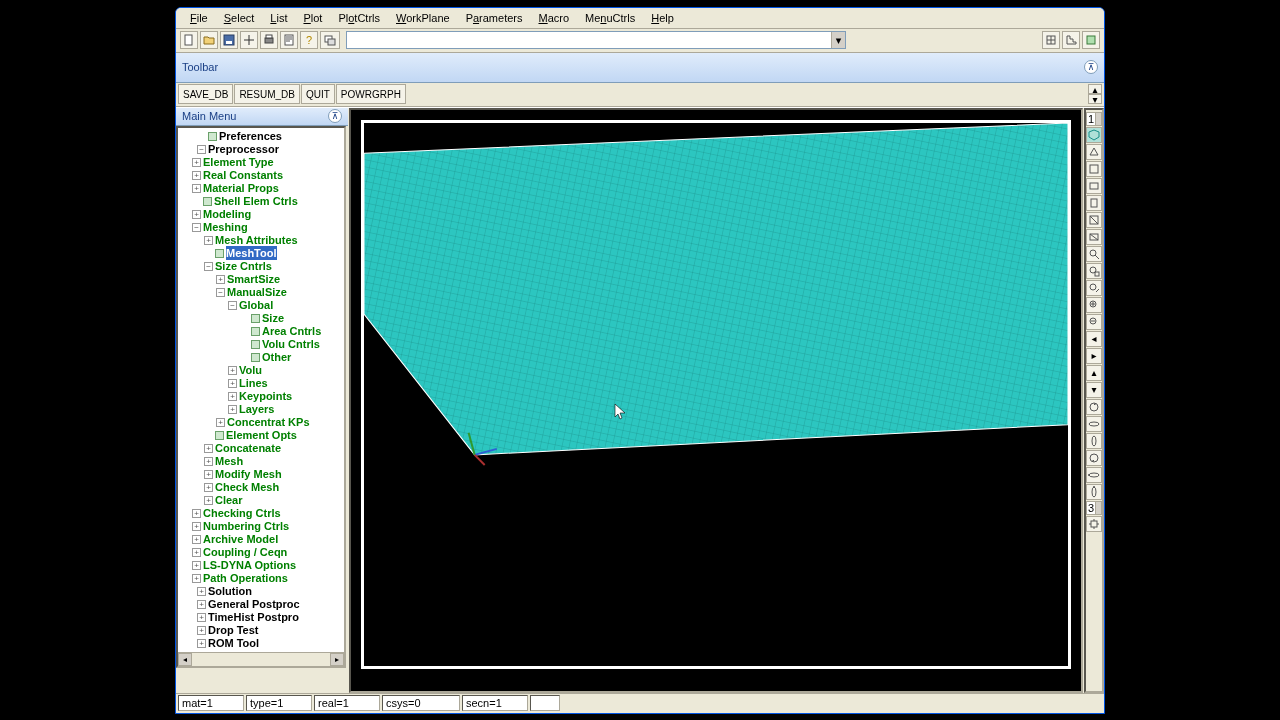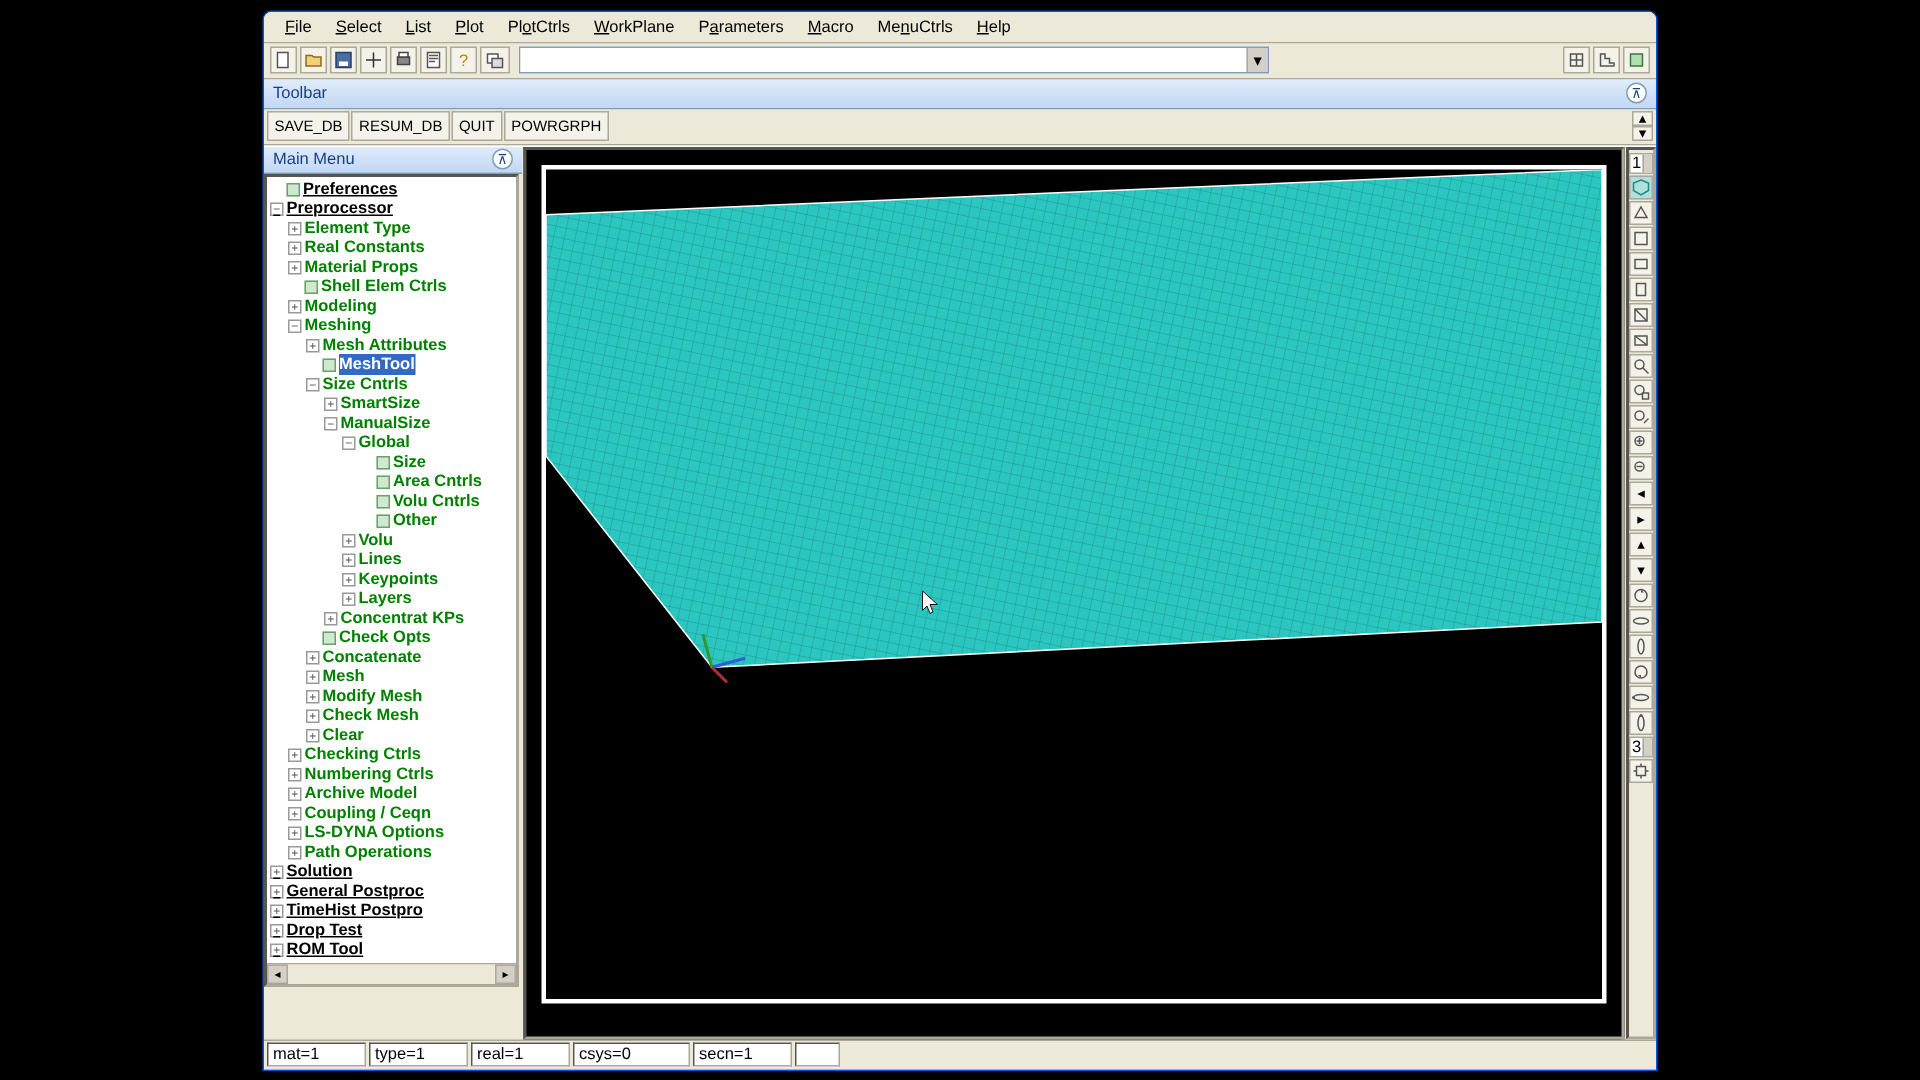--- a/index.html
+++ b/index.html
@@ -21,21 +21,21 @@
 
 
 .std-toolbar { height: 24px; background: #ece9d8; border-bottom: 1px solid #aca899; display: flex; align-items: center; padding: 0 4px; gap: 2px; }
 .tbtn { width: 18px; height: 18px; border: 1px solid #aca899; background: #f5f3e9; display:flex; align-items:center; justify-content:center; font-size:10px; cursor:default; }
 .tbtn svg { width: 12px; height: 12px; }
 .cmd-combo { width: 500px; height: 18px; border: 1px solid #7f9db9; background: #fff; margin-left: 4px; display:flex; }
 .cmd-combo input { flex:1; border:none; font-size:11px; padding:0 2px; }
 .cmd-combo .dd { width: 14px; background:#d4d0c8; border-left:1px solid #aca899; display:flex; align-items:center; justify-content:center; }
 
 
-.toolbar-hdr { height: 20px; background: linear-gradient(to bottom,#e0ecfb,#c1d7f4); border-bottom:1px solid #7f9db9; display:flex; align-items:center; padding:0 6px; font-size:11px; color:#1a3f85; }
+.toolbar-hdr { height: 30px; background: linear-gradient(to bottom,#e0ecfb,#c1d7f4); border-bottom:1px solid #7f9db9; display:flex; align-items:center; padding:0 6px; font-size:11px; color:#1a3f85; }
 .collapse { width:14px; height:14px; border:1px solid #7f9db9; background:#fff; display:flex; align-items:center; justify-content:center; font-size:9px; margin-left:auto; border-radius:50%; }
 
 
 .macro-row { height: 24px; background:#ece9d8; border-bottom:1px solid #aca899; display:flex; align-items:center; padding:0 2px;justify-content:space-between; }
 .macro-btn { height:20px; border:1px solid #aca899; background:#f5f3e9; padding:0 4px; margin-right:1px; font-size:10px; cursor:default; display:flex; align-items:center; }
 
 
 .body-area { flex:1; display:flex; border-top:1px solid #fff; }
 
 
@@ -45,21 +45,21 @@
 .tree-panel { width: 170px; border:2px inset #aca899; background:#fff; display:flex; flex-direction:column; }
 .tree { flex:1; overflow:auto; padding:2px 0; }
 .tree ul { list-style:none; }
 .tree li { white-space:nowrap; line-height:14px; }
 .tnode { display:flex; align-items:center; cursor:default; height:13px; }
 .exp { width:9px; height:9px; border:1px solid #999; background:#fff; display:inline-flex; align-items:center; justify-content:center; font-size:8px; line-height:7px; margin-right:2px; color:#555; }
 .noexp { width:9px; height:9px; display:inline-block; margin-right:2px; }
 .ticon { width:9px; height:9px; background:#f5e8b8; border:1px solid #998c4a; margin-right:2px; }
 .ticon.leaf { background:#cfe8cf; border-color:#6aa06a; }
 .tlabel { font-size:11px; }
-.d1 { padding-left: 2px; text-decoration: underline; }
+.d1 { padding-left: 19px; }
 .d2 { padding-left: 14px; }
 .d3 { padding-left: 26px; }
 .d4 { padding-left: 38px; }
 .d5 { padding-left: 50px; }
 .d6 { padding-left: 62px; }
 .green { color:#008000; font-weight:bold; }
 .bold { font-weight:bold; }
 .sel { background:#316ac5; color:#fff; }
 .tree-scroll { height:14px; background:#ece9d8; border-top:1px solid #aca899; display:flex; }
 .tree-scroll .sb { width:14px; border:1px solid #aca899; background:#d4d0c8; display:flex; align-items:center; justify-content:center; font-size:8px; }
@@ -343,21 +343,21 @@
             <li>
                 <div class="tnode d4">
                   <span class="exp">+</span>
                   <span class="tlabel green">Concentrat KPs</span>
                 </div>
               </li>
             <li>
                 <div class="tnode d3">
                   <span class="noexp"></span>
                   <span class="ticon leaf"></span>
-                  <span class="tlabel green">Check Opts</span>
+                  <span class="tlabel green">Element Opts</span>
                 </div>
               </li>
             <li>
                 <div class="tnode d3">
                   <span class="exp">+</span>
                   <span class="tlabel green">Concatenate</span>
                 </div>
               </li>
             <li>
                 <div class="tnode d3">

